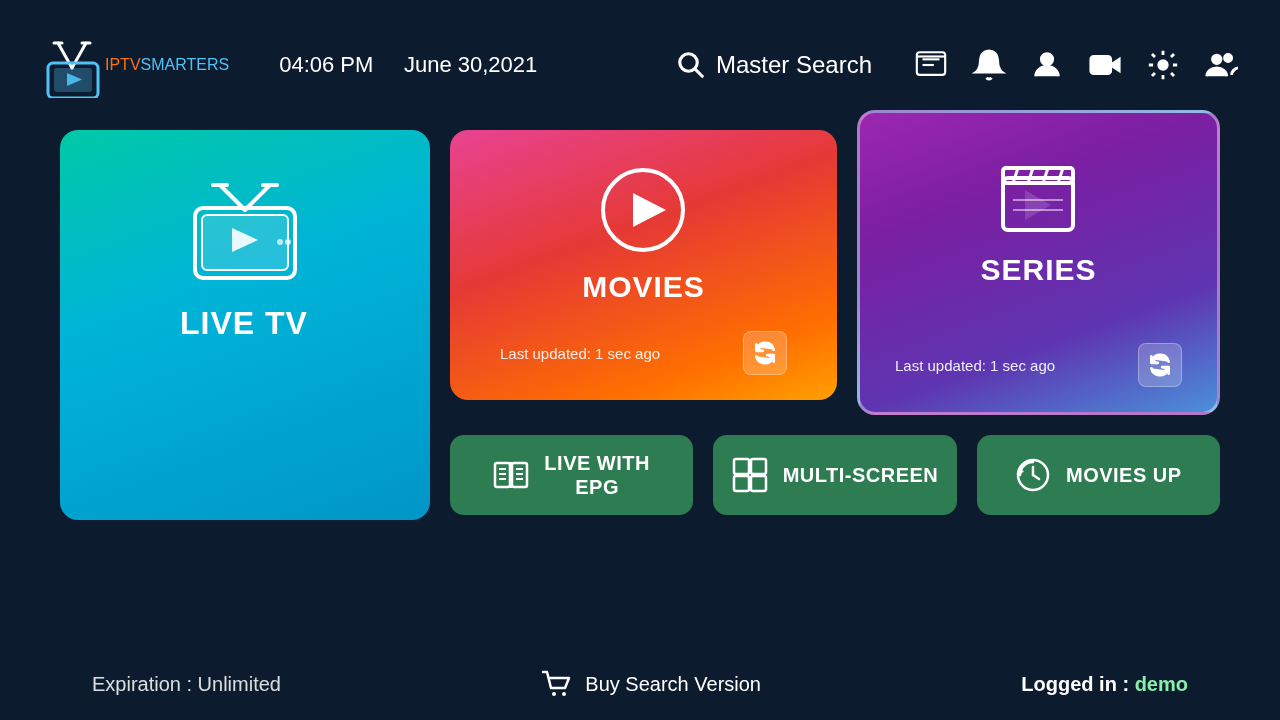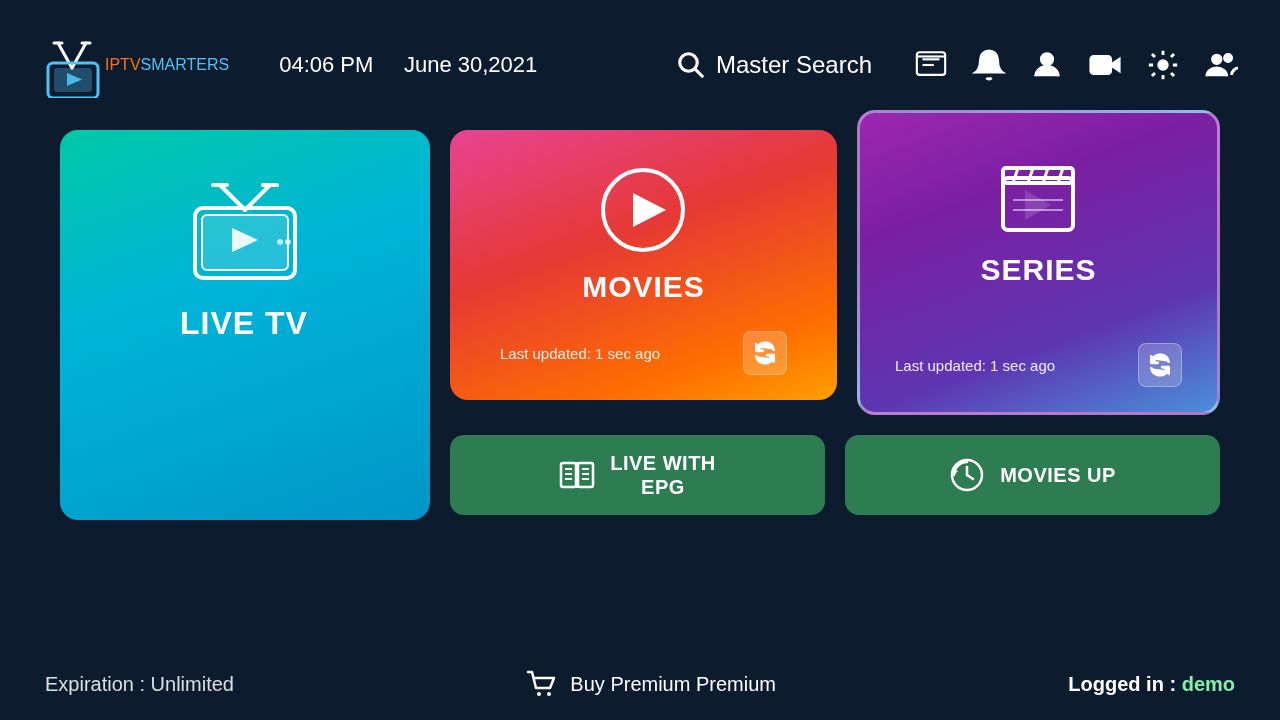--- a/index.html
+++ b/index.html
@@ -270,21 +270,21 @@
     }
 
     
     .footer {
       position: absolute;
       bottom: 20px;
       left: 0;
       right: 0;
       display: flex;
       align-items: center;
-      padding: 0 45px;
+      padding: 0 92px;
     }
 
     .expiration {
       font-size: 20px;
       color: rgba(255,255,255,0.85);
     }
 
     .footer-spacer { flex: 1; }
 
     .buy-premium {
@@ -519,20 +519,29 @@
             <line x1="23" y1="12" x2="30" y2="12" stroke="white" stroke-width="2"></line>
             <line x1="23" y1="17" x2="30" y2="17" stroke="white" stroke-width="2"></line>
             <line x1="23" y1="22" x2="30" y2="22" stroke="white" stroke-width="2"></line>
           </svg>
           <span style="text-align:center;line-height:1.2;">
             <span>LIVE WITH</span><br>
             <span>EPG</span>
           </span>
         </div>
 
+        <div class="btn-green">
+          <svg viewBox="0 0 36 36">
+            <rect x="2" y="2" width="15" height="15" rx="2" fill="none" stroke="white" stroke-width="2.5"></rect>
+            <rect x="19" y="2" width="15" height="15" rx="2" fill="none" stroke="white" stroke-width="2.5"></rect>
+            <rect x="2" y="19" width="15" height="15" rx="2" fill="none" stroke="white" stroke-width="2.5"></rect>
+            <rect x="19" y="19" width="15" height="15" rx="2" fill="none" stroke="white" stroke-width="2.5"></rect>
+          </svg>
+          <span>MULTI-SCREEN</span>
+        </div>
 
         <div class="btn-green">
           <svg viewBox="0 0 36 36">
             <circle cx="18" cy="18" r="15" fill="none" stroke="white" stroke-width="2.5"></circle>
 
             <line x1="18" y1="10" x2="18" y2="18" stroke="white" stroke-width="2.5" stroke-linecap="round"></line>
             <line x1="18" y1="18" x2="24" y2="22" stroke="white" stroke-width="2.5" stroke-linecap="round"></line>
 
             <path d="M5 18 A13 13 0 0 1 18 5" fill="none" stroke="white" stroke-width="2.5" stroke-linecap="round"></path>
             <polygon points="3,12 5,18 9,14" fill="white"></polygon>
@@ -547,19 +556,19 @@
 
 <div class="footer">
   <span class="expiration">Expiration : Unlimited</span>
   <div class="footer-spacer"></div>
   <div class="buy-premium">
     <svg viewBox="0 0 32 32">
       <path d="M2 4h4l4 16h14l4-10H8" fill="none" stroke="white" stroke-width="2.5" stroke-linecap="round" stroke-linejoin="round"></path>
       <circle cx="13" cy="26" r="2" fill="white"></circle>
       <circle cx="23" cy="26" r="2" fill="white"></circle>
     </svg>
-    <span>Buy Premium Premium</span>
+    <span>Buy Search Version</span>
   </div>
   <div class="footer-spacer"></div>
   <div class="logged-in">
     <span>Logged in : </span><span style="font-weight:bold;color:#86efac;">demo</span>
   </div>
 </div>
 
 </body></html>

